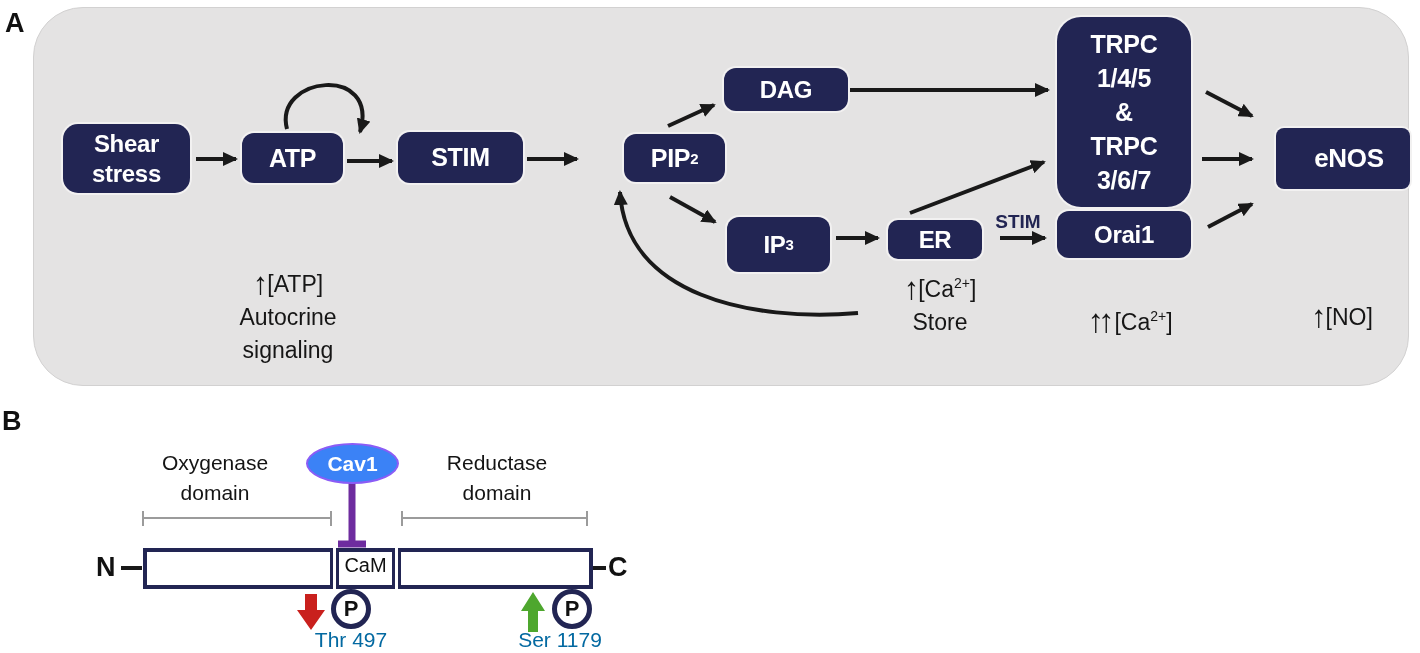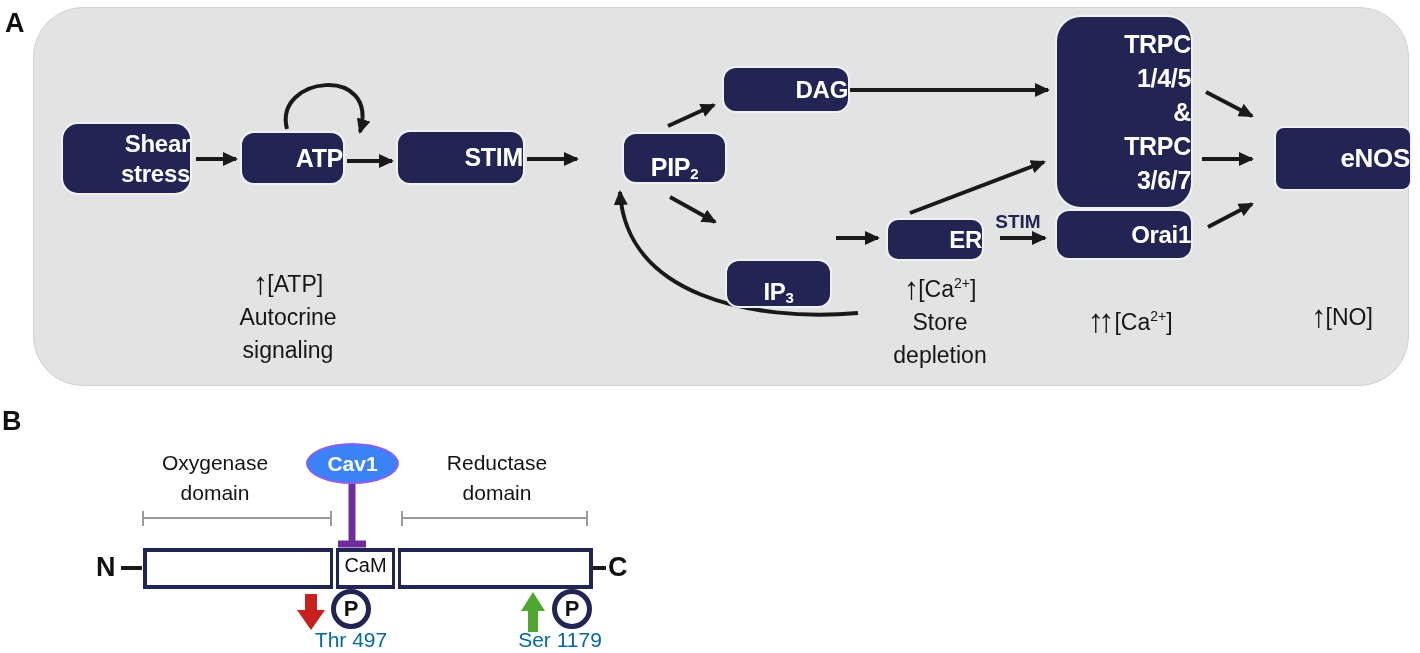--- a/index.html
+++ b/index.html
@@ -2,21 +2,21 @@
 <html><head>
 <meta charset="utf-8">
 <style>
   html,body{margin:0;padding:0;background:#ffffff;}
   body{width:1420px;height:653px;position:relative;overflow:hidden;
        font-family:"Liberation Sans", sans-serif;color:#161616;}
   .panel{position:absolute;left:33px;top:7px;width:1374px;height:377px;
          background:#e4e3e3;border:1px solid #d2d1d1;border-radius:50px;}
   .plabel{position:absolute;font-size:27px;font-weight:bold;color:#111;}
   .box{position:absolute;background:#222553;color:#ffffff;font-weight:bold;
-       display:flex;flex-direction:column;align-items:flex-end;justify-content:center;
+       display:flex;flex-direction:column;align-items:center;justify-content:center;
        text-align:center;border-radius:12px;box-shadow:0 0 0 2px #f2f1f1;
        letter-spacing:-0.3px;}
   .box .ln{display:block;}
   sub.s{font-size:15px;}
   sup.s{font-size:14px;}
   .note{position:absolute;text-align:center;color:#161616;font-size:23px;line-height:33px;}
   .arrowglyph{font-weight:bold;font-size:31px;letter-spacing:-1px;vertical-align:-2px;}
   .dblarrow{font-weight:bold;font-size:33px;letter-spacing:-6px;vertical-align:-2px;margin-right:6px;}
   .stim{position:absolute;left:988px;top:211px;width:60px;text-align:center;
         color:#222553;font-weight:bold;font-size:19px;}
@@ -102,21 +102,21 @@
 
 <div class="box" style="left:584px;top:134px;width:101px;height:48px;font-size:25px;flex-direction:row;margin-left:40px;">
   <span>PIP</span>
     <sub class="s">2</sub>
 </div>
 
 <div class="box" style="left:724px;top:68px;width:124px;height:43px;font-size:24px;">
   <span>DAG</span>
 </div>
 
-<div class="box" style="left:727px;top:217px;width:103px;height:45px;font-size:24px;flex-direction:row;margin-top:44px;">
+<div class="box" style="left:727px;top:217px;width:103px;height:55px;font-size:24px;flex-direction:row;">
   <span>IP</span>
     <sub class="s">3</sub>
 </div>
 
 <div class="box" style="left:888px;top:220px;width:94px;height:39px;font-size:24px;border-radius:10px;">
   <span>ER</span>
 </div>
 
 <div class="box" style="left:1057px;top:17px;width:134px;height:190px;font-size:25px;line-height:34px;border-radius:24px;">
   <span class="ln">TRPC</span>
@@ -138,21 +138,20 @@
 
 <div class="note" style="left:193px;top:267px;width:190px;">
   <div><span class="arrowglyph">↑</span><span>[ATP]</span></div>
   <div>Autocrine</div>
   <div>signaling</div>
 </div>
 
 <div class="note" style="left:845px;top:267px;width:190px;">
   <div><span class="arrowglyph">↑</span><span>[Ca</span><sup class="s">2+</sup><span>]</span></div>
   <div>Store</div>
-  <div>depletion</div>
 </div>
 
 <div class="note" style="left:1040px;top:300px;width:180px;">
   <span class="dblarrow">↑↑</span><span>[Ca</span><sup class="s">2+</sup><span>]</span>
 </div>
 
 <div class="note" style="left:1272px;top:300px;width:140px;">
   <span class="arrowglyph">↑</span><span>[NO]</span>
 </div>
 

